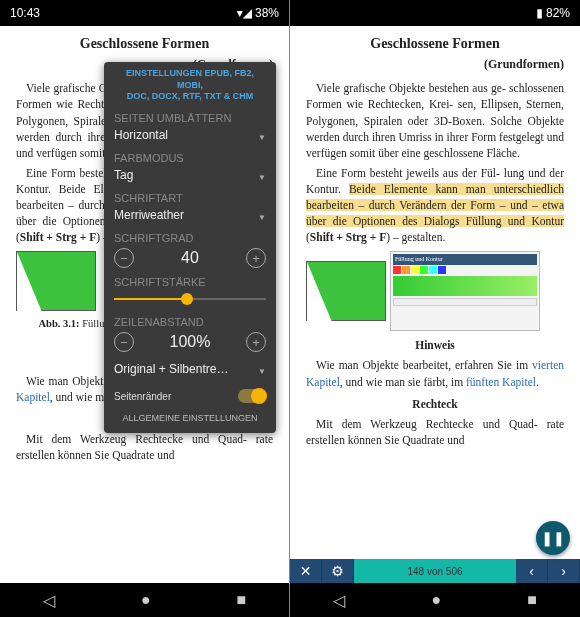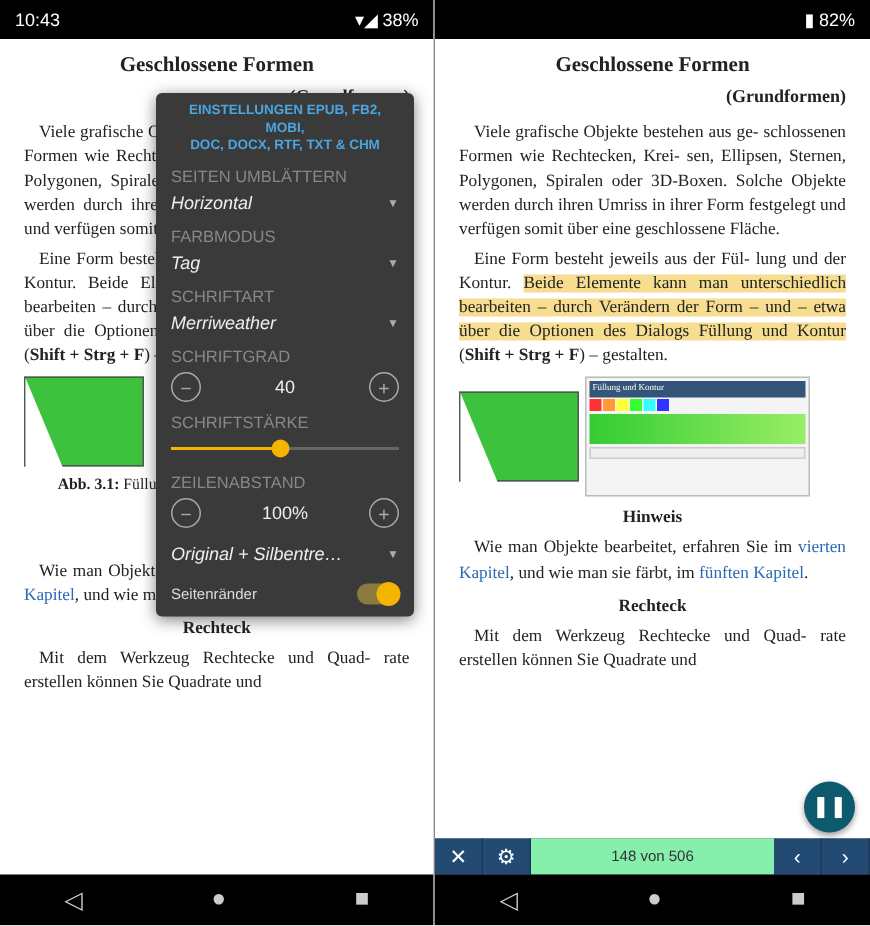--- a/index.html
+++ b/index.html
@@ -33,37 +33,37 @@
 
 .navbar { position: absolute; bottom: 0; left: 0; right: 0; height: 34px; background: #000; display: flex; justify-content: space-around; align-items: center; }
 .navbar .navbtn { color: #ccc; font-size: 16px; }
 
 .toast { position: absolute; bottom: 34px; left: 0; right: 0; background: rgba(50,50,50,.9); color: #ddd; font-size: 10px; text-align: center; padding: 3px 0; font-family: sans-serif; }
 
 .settings-panel { position: absolute; top: 62px; left: 104px; width: 172px; background: #3a3a3a; border-radius: 4px; box-shadow: 0 2px 10px rgba(0,0,0,.5); font-family: sans-serif; font-size: 10px; color: #ddd; padding-bottom: 4px; z-index: 10; }
 .settings-panel .sp-title { color: #4aa5e0; text-align: center; padding: 6px 8px; font-size: 9px; font-weight: bold; line-height: 1.3; }
 .settings-panel .sp-group { padding: 3px 10px; }
 .settings-panel .sp-label { color: #888; font-size: 11px; text-transform: uppercase; margin-bottom: 2px; }
-.settings-panel .sp-value { display: flex; justify-content: space-between; align-items: center; color: #eee; font-size: 12px; padding: 2px 0 4px; font-style: italic; }
+.settings-panel .sp-value { display: flex; justify-content: space-between; align-items: flex-end; color: #eee; font-size: 12px; padding: 2px 0 4px; }
 .settings-panel .sp-caret { color: #aaa; font-size: 8px; }
 .settings-panel .sp-stepper { display: flex; justify-content: space-between; align-items: center; padding: 2px 0; }
 .settings-panel .sp-circle { width: 20px; height: 20px; border: 1.5px solid #aaa; border-radius: 50%; display: flex; align-items: center; justify-content: center; color: #aaa; font-size: 13px; line-height: 1; }
-.settings-panel .sp-center { flex: 1; text-align: center; color: #eee; font-size: 12px; }
+.settings-panel .sp-center { flex: 1; text-align: center; color: #eee; font-size: 16px; }
 .settings-panel .sp-slider { position: relative; height: 18px; margin: 2px 0; }
 .settings-panel .sp-track { position: absolute; top: 8px; left: 0; right: 0; height: 2px; background: #666; }
 .settings-panel .sp-fill { position: absolute; top: 8px; left: 0; height: 2px; background: #f4b400; }
 .settings-panel .sp-thumb { position: absolute; top: 3px; width: 12px; height: 12px; background: #f4b400; border-radius: 50%; }
 .settings-panel .sp-toggle-row { display: flex; justify-content: space-between; align-items: center; padding: 6px 10px 4px; text-align: center; }
 .settings-panel .sp-toggle { width: 28px; height: 14px; background: #8a7a40; border-radius: 7px; position: relative; }
 .settings-panel .sp-toggle::after { content:''; position:absolute; right:-1px; top:-1px; width:16px; height:16px; background:#f4b400; border-radius:50%; }
 .settings-panel .sp-footer { text-align: center; color: #bbb; font-size: 9px; padding: 6px; }
 
 .bottom-bar { position: absolute; bottom: 34px; left: 0; right: 0; height: 24px; background: #1a3a5a; display: flex; align-items: stretch; font-family: sans-serif; }
 .bottom-bar .bb-btn { width: 32px; background: #234a72; color: #fff; display: flex; align-items: center; justify-content: center; font-size: 14px; border-right: 1px solid #1a3a5a; }
-.bottom-bar .bb-page { flex: 1; background: #86efac; color: #333; display: flex; align-items: center; justify-content: center; font-size: 10px; text-align: right; }
+.bottom-bar .bb-page { flex: 1; background: #14b8a6; color: #333; display: flex; align-items: center; justify-content: center; font-size: 10px; text-align: right; }
 .bottom-bar .bb-btn.nav { background: #234a72; }
 
 .fab { position: absolute; bottom: 62px; right: 10px; width: 34px; height: 34px; border-radius: 50%; background: #0d5a6e; display: flex; align-items: center; justify-content: center; color: #fff; font-size: 14px; box-shadow: 0 2px 4px rgba(0,0,0,.4); z-index: 5; }
 </style>
 </head>
 <body>
 
 <div class="screens">
 
 <div class="screen">
@@ -143,20 +143,21 @@
     <div class="sp-group">
       <div class="sp-value">
             <span>Original + Silbentre…</span>
             <span class="sp-caret">▼</span>
           </div>
     </div>
     <div class="sp-toggle-row">
       <span>Seitenränder</span>
       <div class="sp-toggle"></div>
     </div>
+    <div class="sp-footer">ALLGEMEINE EINSTELLUNGEN</div>
   </div>
 
 
   <div class="navbar">
     <span class="navbtn">◁</span>
     <span class="navbtn">●</span>
     <span class="navbtn">■</span>
   </div>
 </div>
 

